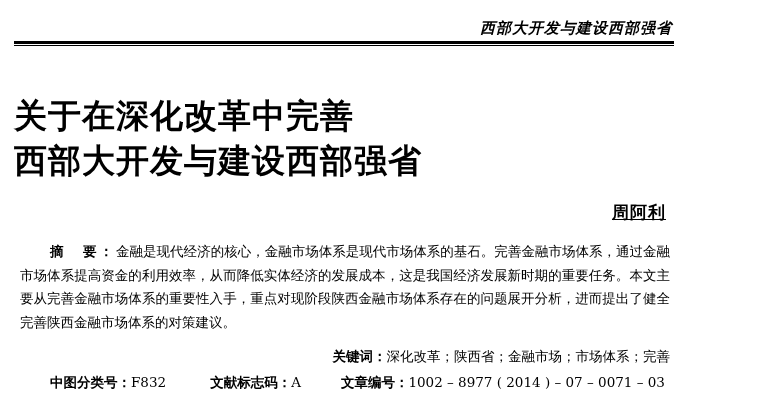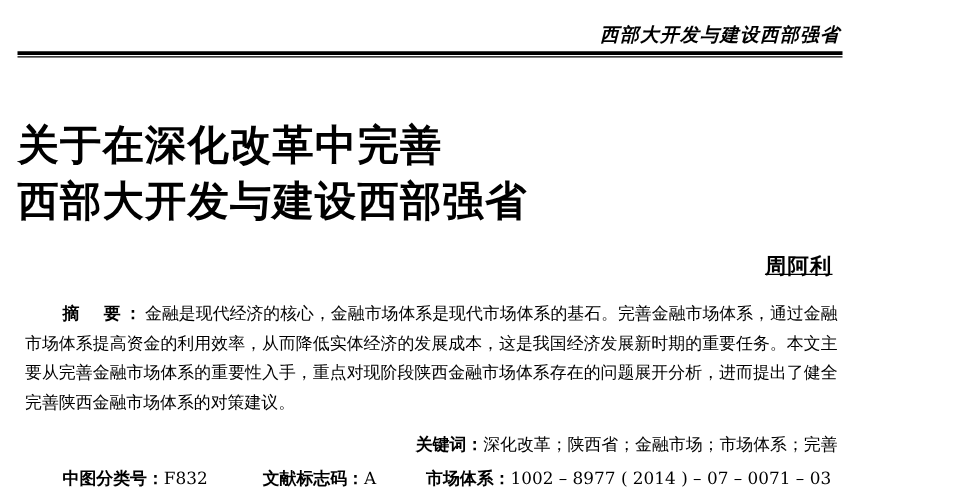--- a/index.html
+++ b/index.html
@@ -133,16 +133,16 @@
   <div class="keywords">
     <span class="indent2"></span><span class="lead">关键词：</span><span>深化改革；陕西省；金融市场；市场体系；完善</span>
   </div>
 
   <div class="clc-row">
     <span class="indent2"></span>
     <span class="clc-item"><span class="lead">中图分类号：</span><span class="mono-num">F832</span></span>
     <span class="gap-1"></span>
     <span class="clc-item"><span class="lead">文献标志码：</span><span class="mono-num">A</span></span>
     <span class="gap-2"></span>
-    <span class="clc-item"><span class="lead">市场体系：</span><span class="mono-num">1002 – 8977 ( 2014 ) – 07 – 0071 – 03</span></span>
+    <span class="clc-item"><span class="lead">文章编号：</span><span class="mono-num">1002 – 8977 ( 2014 ) – 07 – 0071 – 03</span></span>
   </div>
 
 </div>
 
 </body></html>

